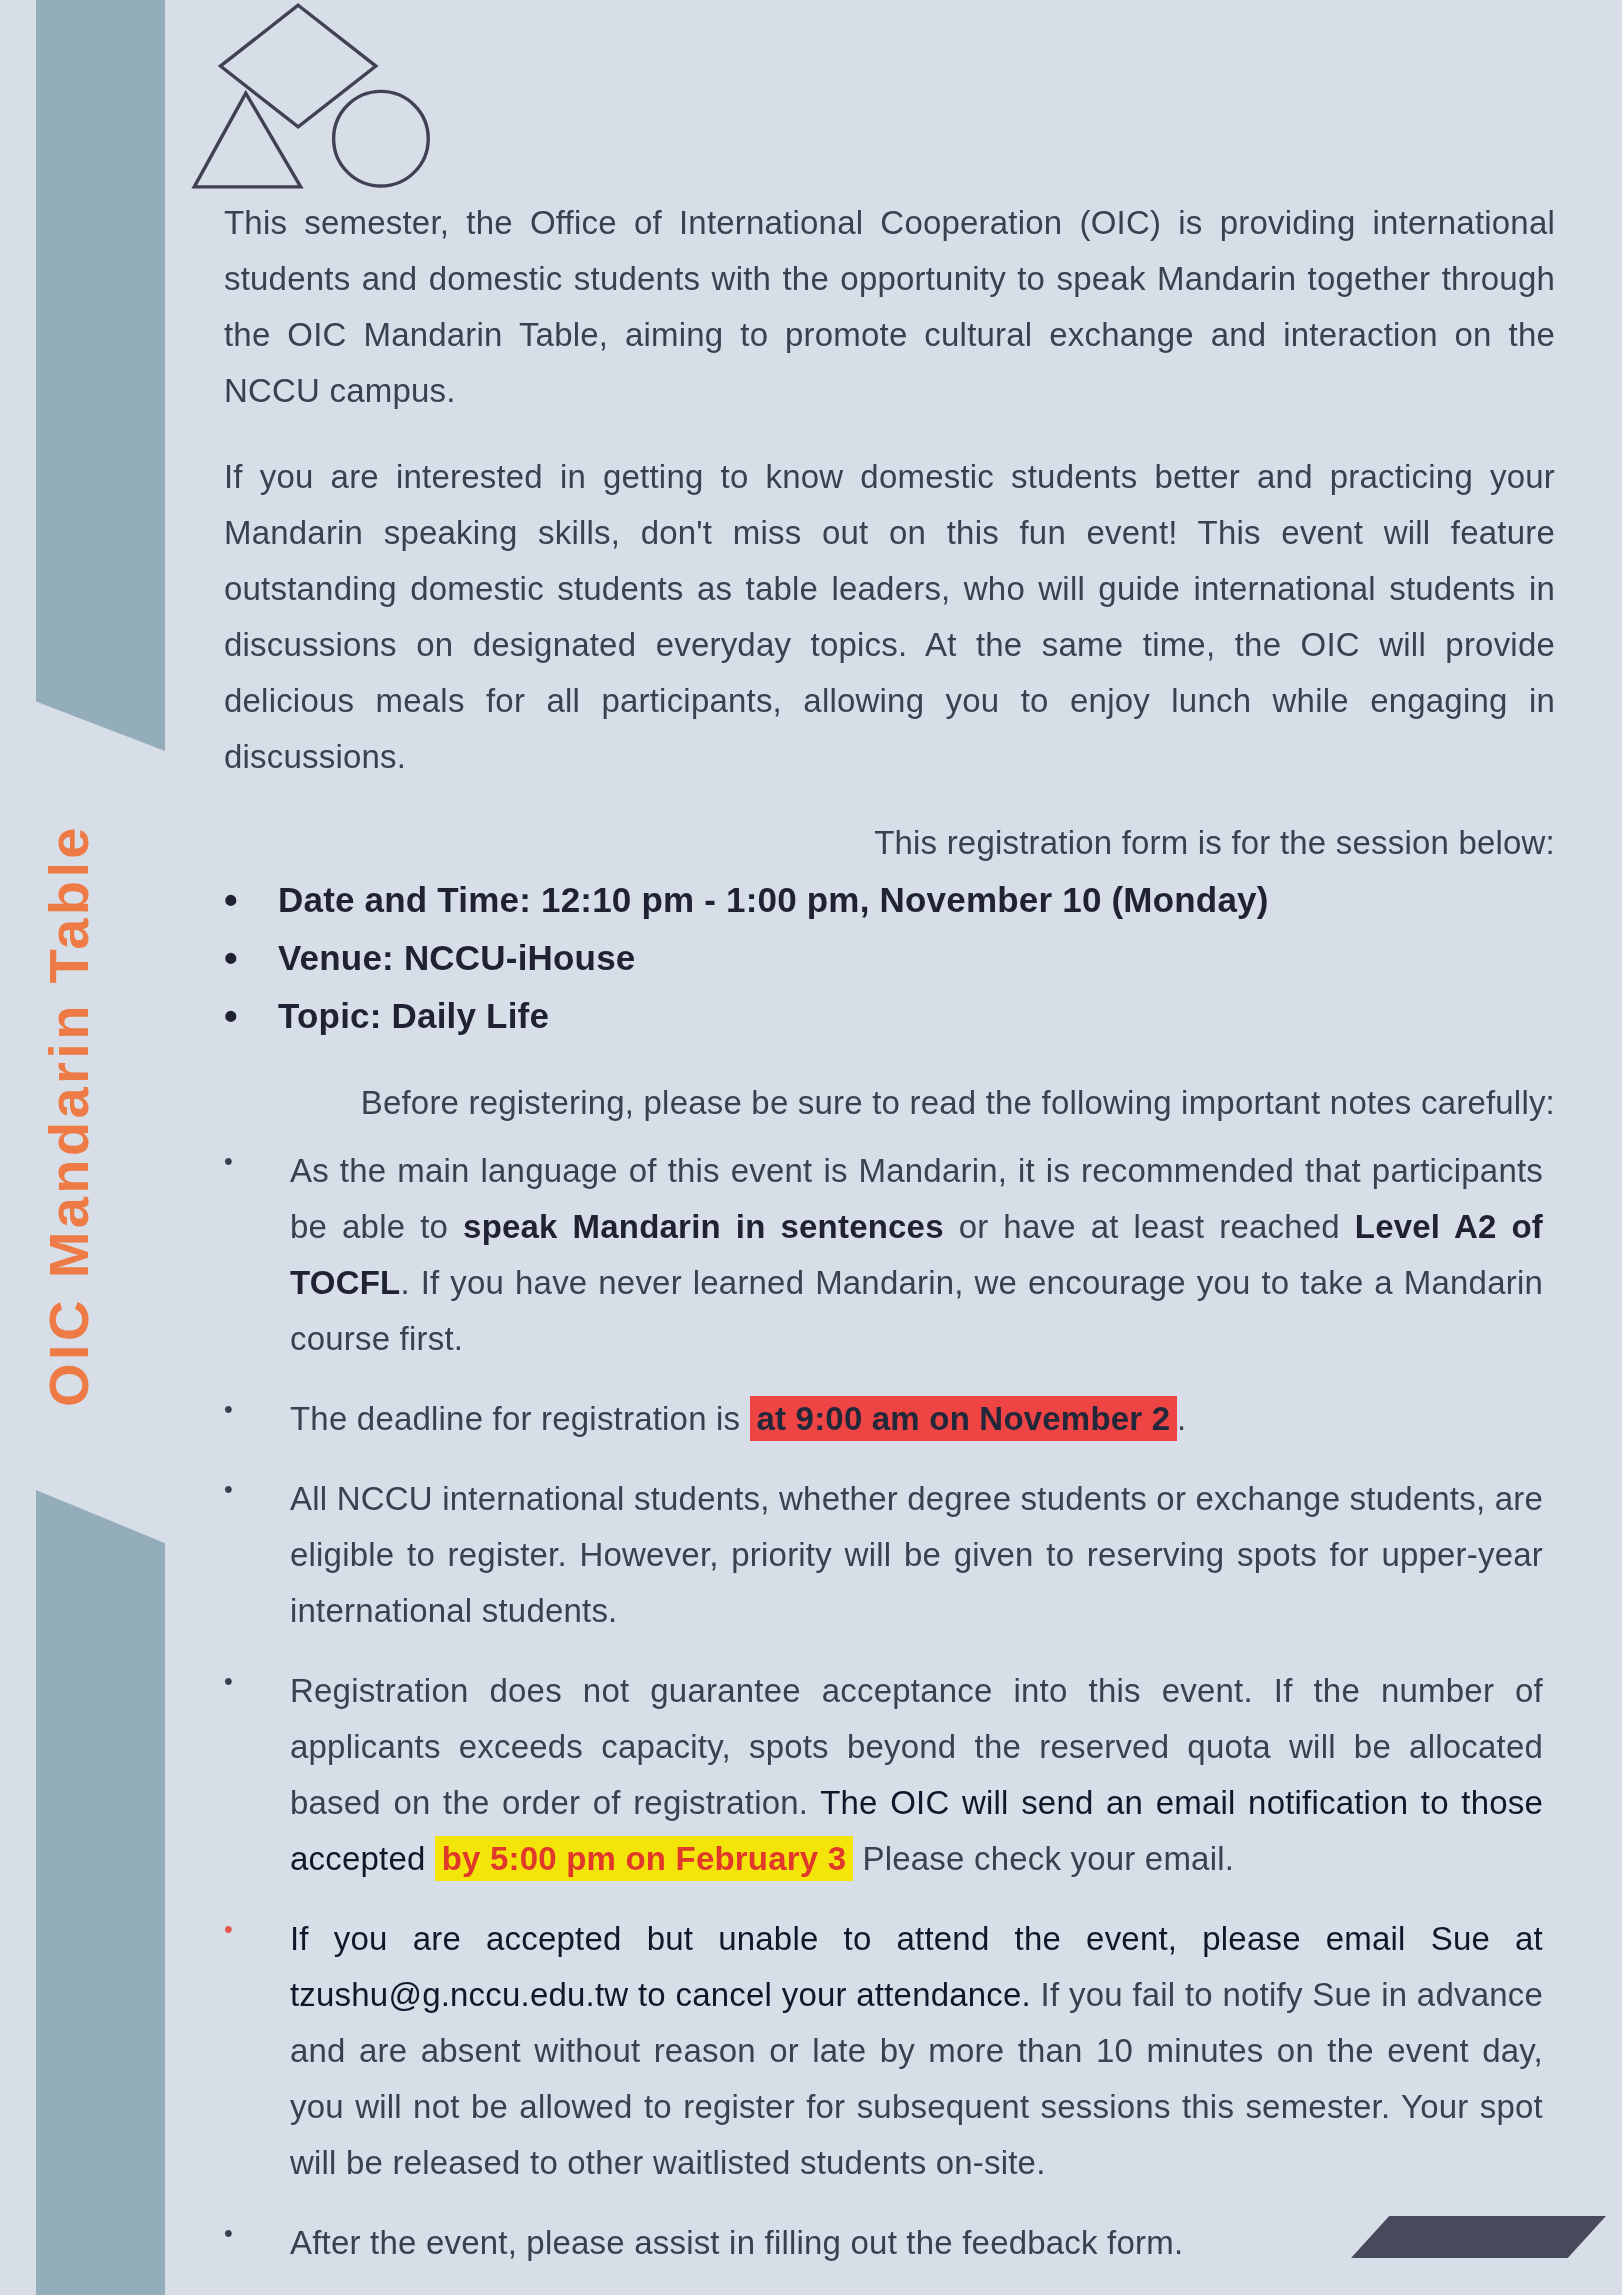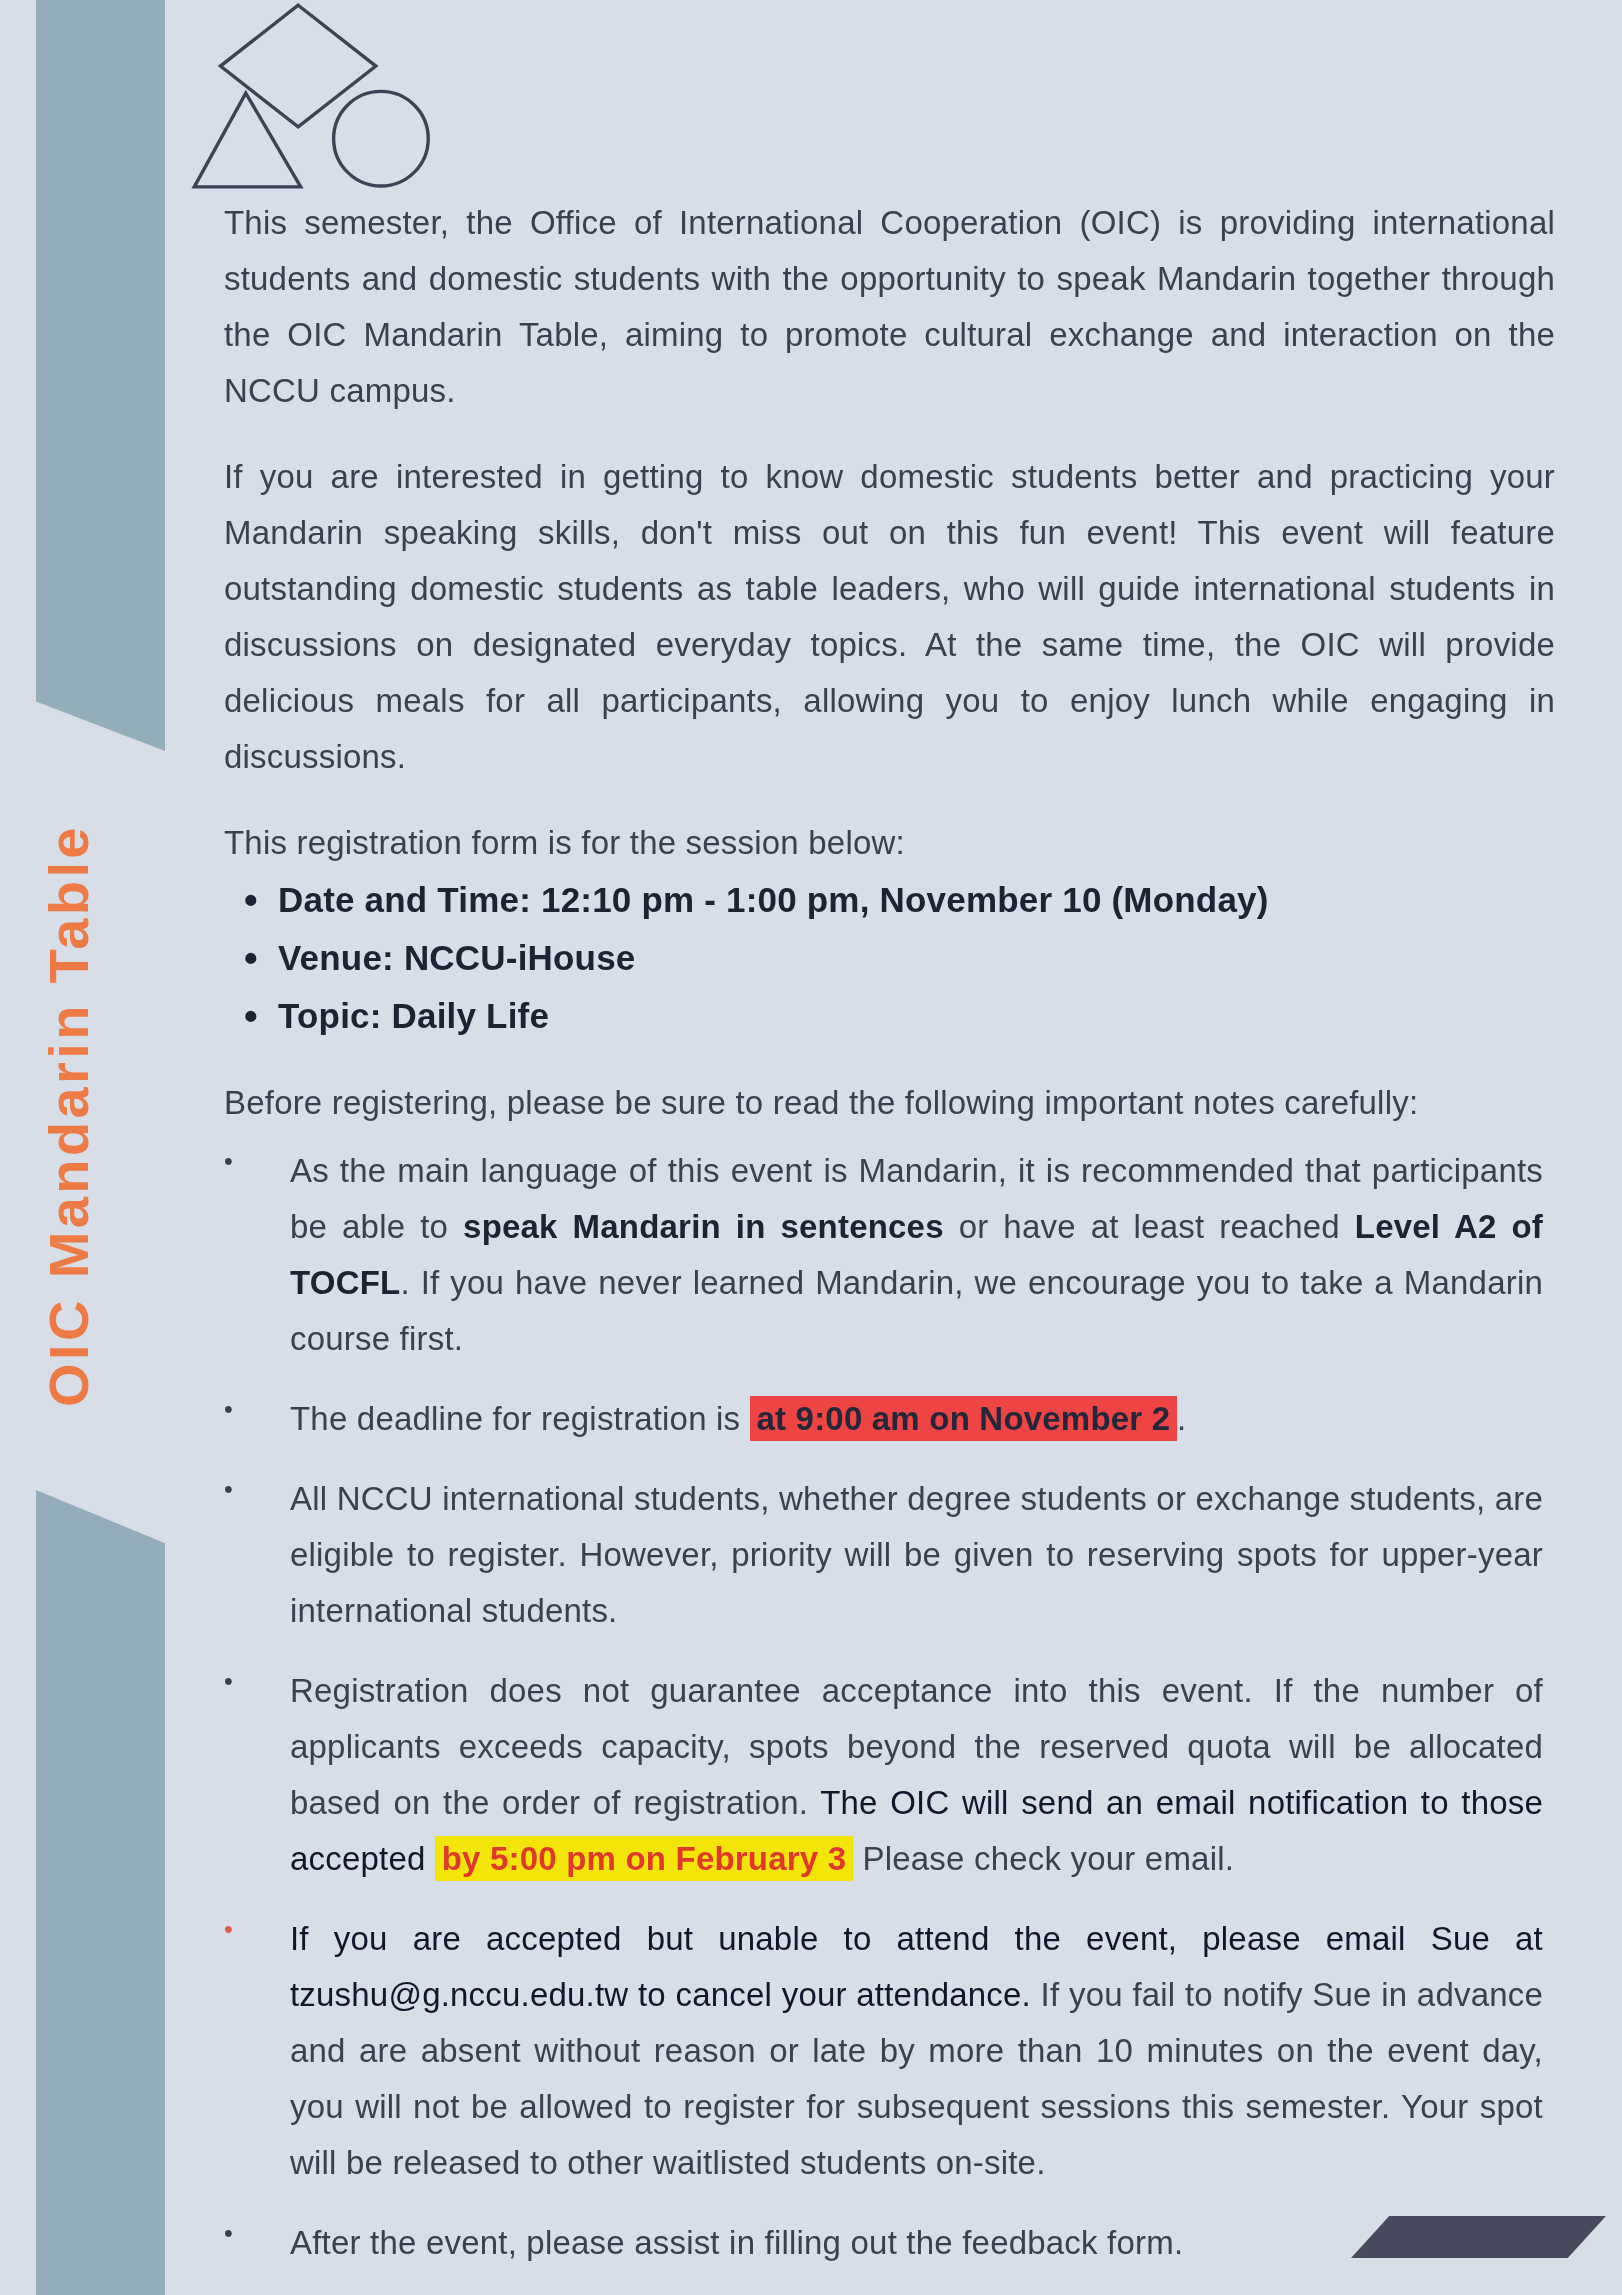--- a/index.html
+++ b/index.html
@@ -30,24 +30,24 @@
     position:absolute; left:1351px; top:2216px; width:255px; height:42px;
     background:#474a5c; clip-path:polygon(15% 0, 100% 0, 85% 100%, 0 100%);
   }
 
   
   .content {
     position:absolute; left:224px; top:195px; width:1331px;
     color:#3b4051; font-size:33px; line-height:56px; letter-spacing:0.2px;
   }
   .para { margin:0 0 30px 0; text-align:justify; }
-  .intro-line { margin:0; text-align:left; }
+  .intro-line { margin:0; text-align:right; }
 
   ul { list-style:none; margin:0; padding:0; }
-  .session-list { margin:0 0 30px 0; font-weight:bold; color:#1e2233; font-size:35px; line-height:57px;text-align:center; }
+  .session-list { margin:0 0 30px 0; font-weight:bold; color:#1e2233; font-size:35px; line-height:57px; }
   .session-list li { display:flex; }
   .s-marker { flex:0 0 54px; }
   .s-marker::before { content:"\2022"; font-size:39px; color:#1e2233; }
 
   .notes li { display:flex; }
   .n-marker { flex:0 0 54px; }
   .n-marker::before { content:"\2022"; font-size:25px; color:#3b4051; }
   .note-red-start .n-marker::before { color:#e4574b; }
   .note-text { margin:12px; flex:1; text-align:justify; }
 

